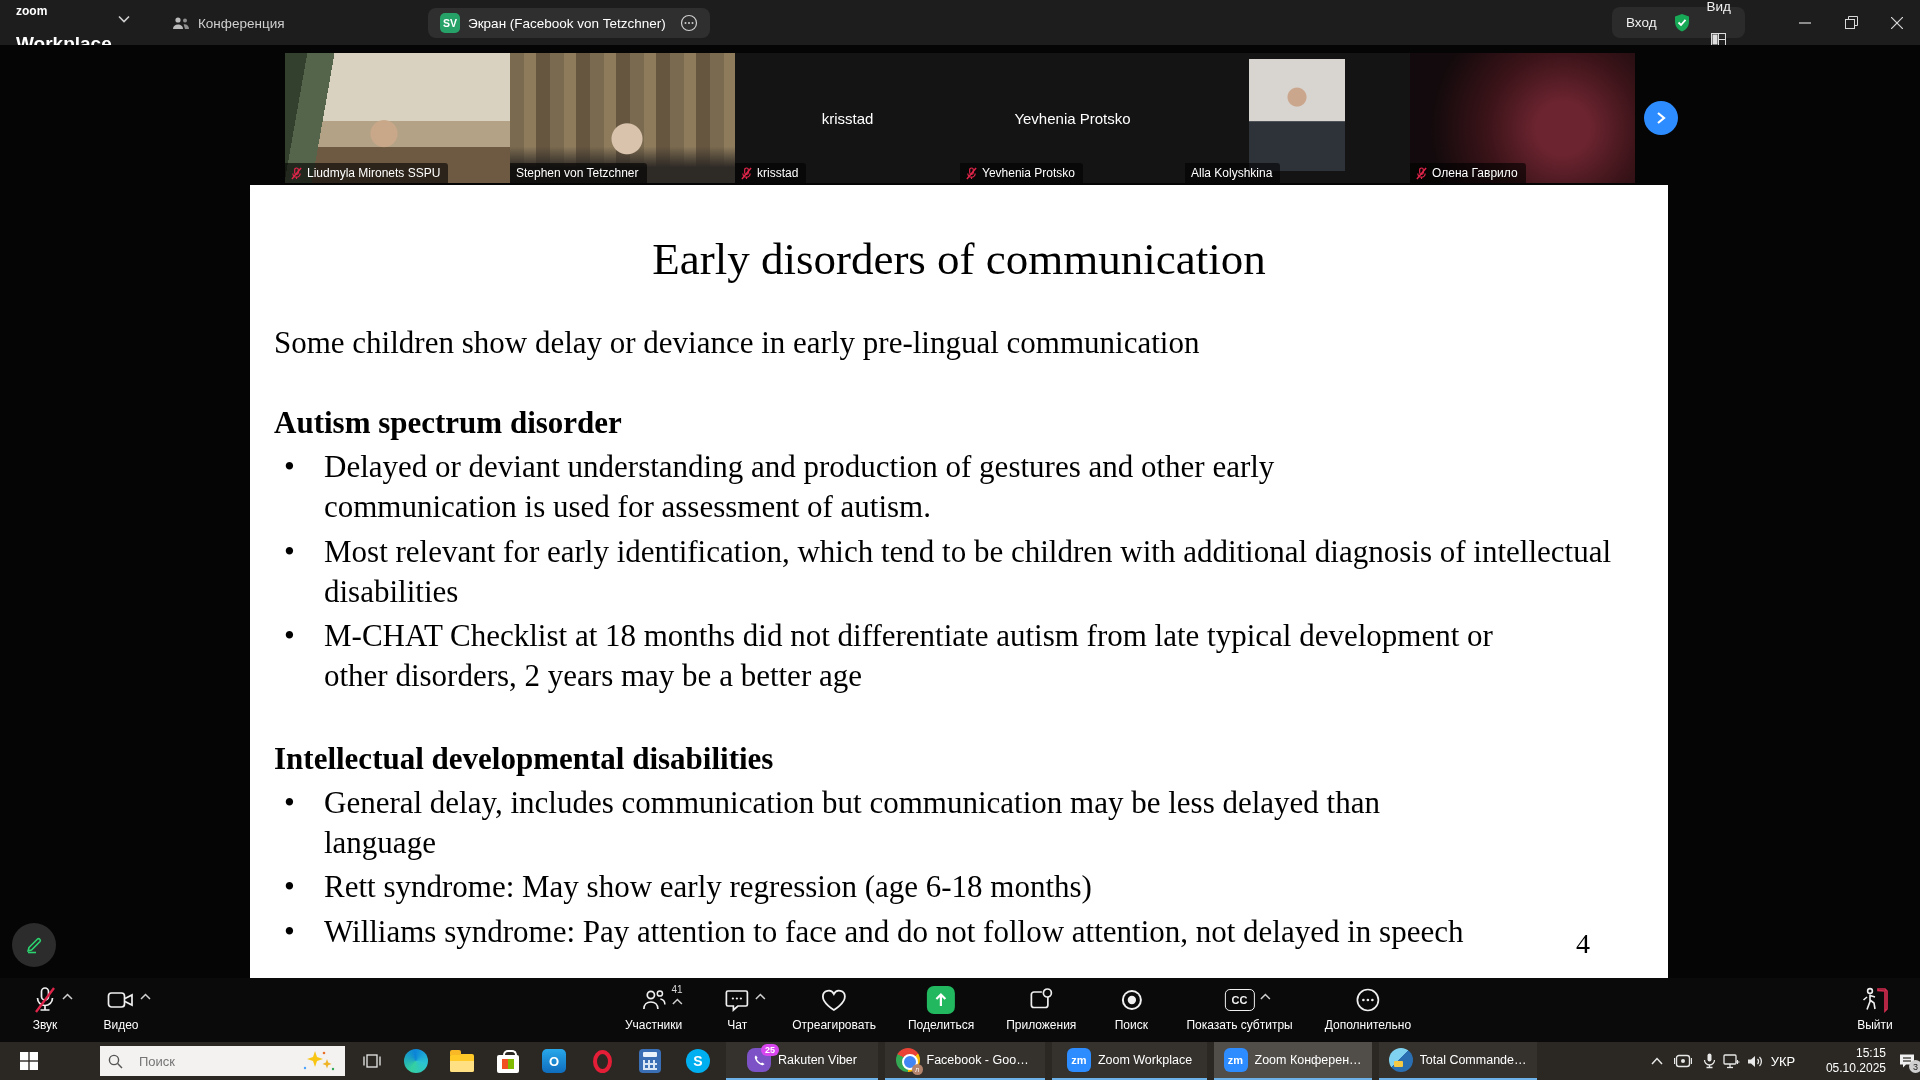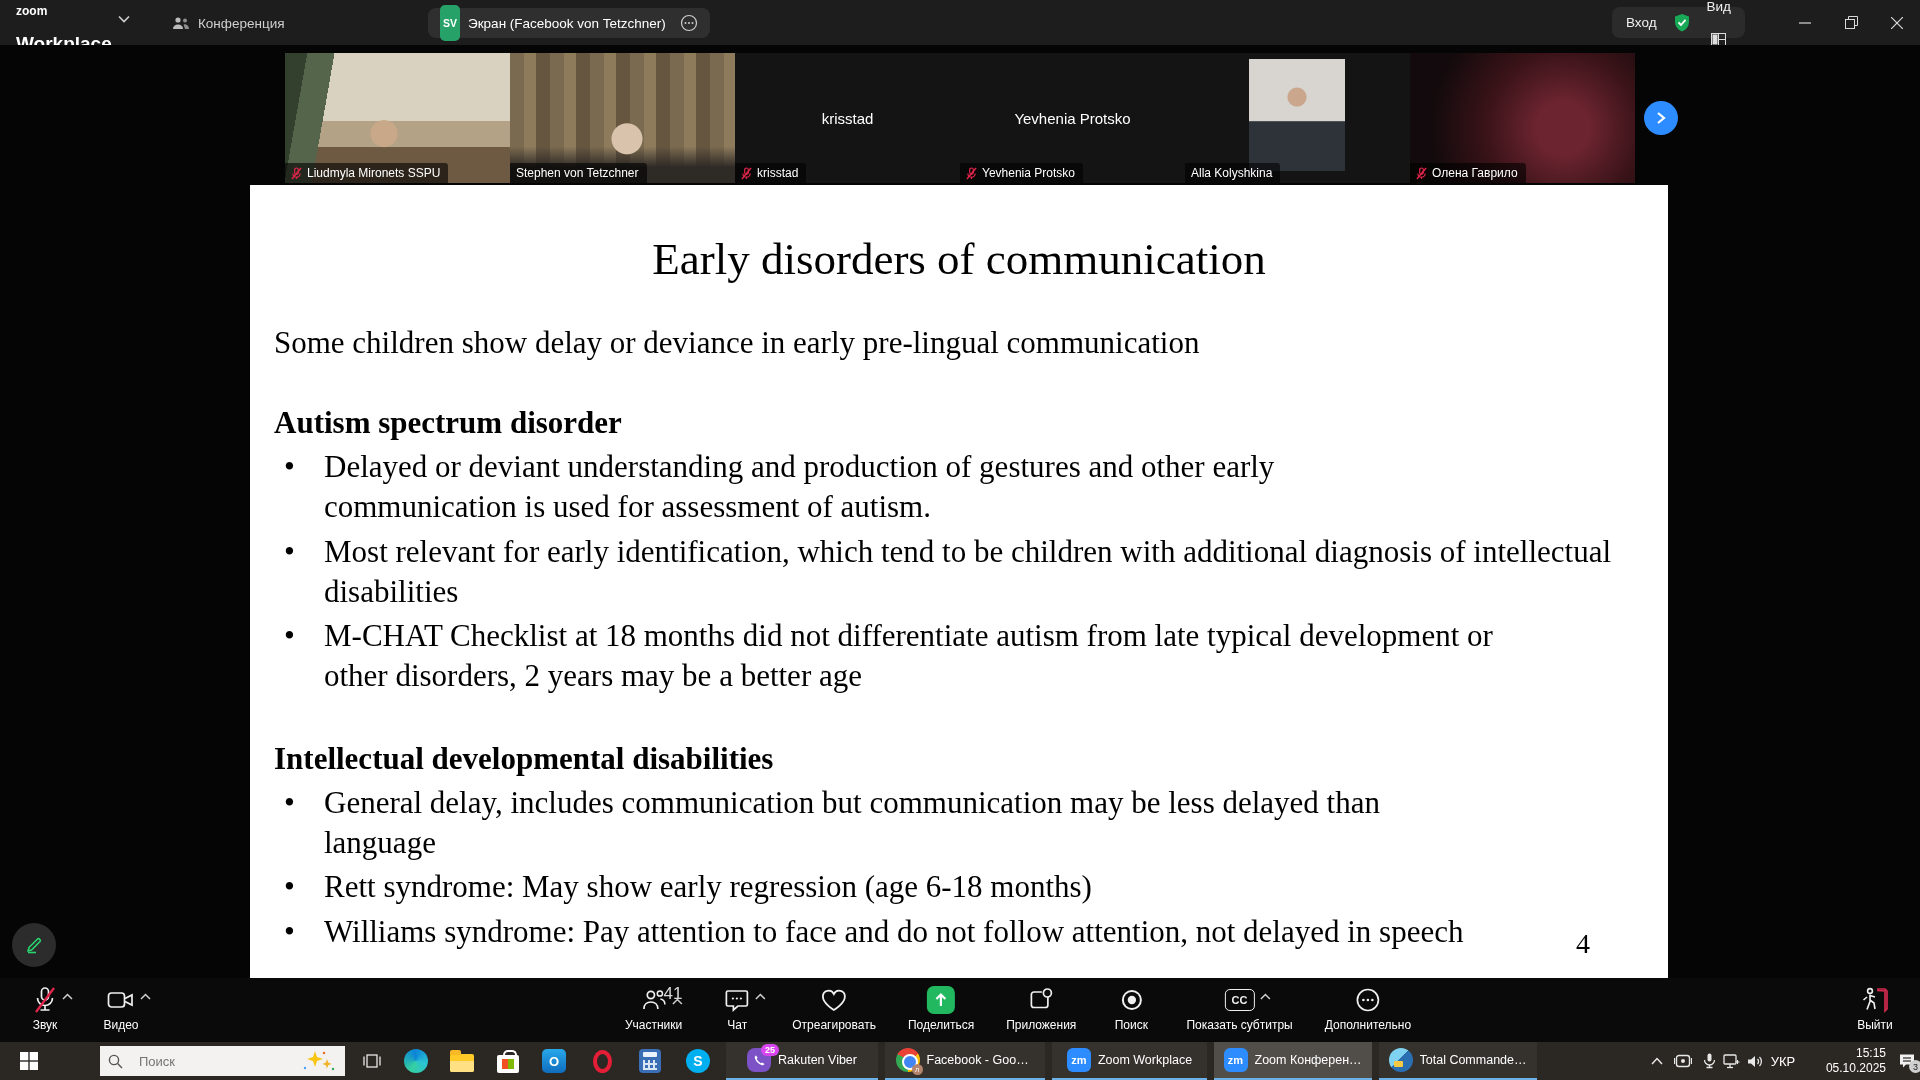--- a/index.html
+++ b/index.html
@@ -9,21 +9,21 @@
   
   .titlebar { position:relative; width:1920px; height:45px; background:#1d1d1d; color:#e8e8e8; }
   .logo { position:absolute; left:16px; top:5px; line-height:1; cursor:default; }
   .logo .z1 { font-size:12px; font-weight:bold; color:#fff; display:block; }
   .logo .z2 { font-size:19px; font-weight:bold; color:#fff; display:block; margin-top:17px; }
   .logo-chev { position:absolute; left:118px; top:15px; }
   .tab { position:absolute; top:8px; height:30px; display:flex; align-items:center; gap:8px;
          padding:0 12px; border-radius:8px; font-size:13.5px; color:#cfcfcf; cursor:pointer; }
   .tab.meeting { left:160px; }
   .tab.screen { left:428px; background:#2f2f2f; color:#fff; }
-  .sv-badge { width:20px; height:36px; border-radius:5px; background:#26a269; color:#fff;
+  .sv-badge { width:20px; height:20px; border-radius:5px; background:#26a269; color:#fff;
               font-size:10.5px; font-weight:bold; display:flex; align-items:center; justify-content:center; }
   .right-pill { position:absolute; left:1612px; top:7px; height:31px; background:#2b2b2b; border-radius:8px;
                 display:flex; align-items:center; gap:16px; padding:0 14px; font-size:13.5px; color:#f0f0f0; }
   .win-btn { position:absolute; top:0; width:44px; height:45px; display:flex; align-items:center;
              justify-content:center; color:#d8d8d8; cursor:pointer; }
   .win-min { left:1783px; } .win-max { left:1829px; } .win-close { left:1875px; }
 
   
   .canvas { position:relative; width:1920px; height:933px; background:#050505; }
 
@@ -73,21 +73,21 @@
   
   .ztoolbar { position:relative; width:1920px; height:64px; background:#0a0a0a; }
   .tb-group-left { position:absolute; left:22px; top:6px; display:flex; gap:30px; }
   .tb-group-center { position:absolute; left:50%; top:6px; transform:translateX(calc(-50% + 58px));
                      display:flex; gap:32px; }
   .tb-group-right { position:absolute; right:22px; top:6px; }
   .tb-item { display:flex; flex-direction:column; align-items:center; cursor:pointer; min-width:46px; }
   .tb-ico { position:relative; height:32px; display:flex; align-items:center; justify-content:center; }
   .tb-label { font-size:12px; color:#fff; margin-top:2px; white-space:nowrap; }
   .tb-chev { position:absolute; right:-16px; top:9px; }
-  .tb-count { position:absolute; right:-16px; top:0; font-size:17px; color:#d8d8d8; }
+  .tb-count { position:absolute; right:-16px; top:0; font-size:10px; color:#d8d8d8; }
   .share-sq { width:28px; height:28px; border-radius:7px; background:#22b85f;
               display:flex; align-items:center; justify-content:center; }
 
   
   .taskbar { position:relative; width:1920px; height:38px; background:#2b2823; display:block; color:#fff; }
   .tk { position:absolute; top:0; height:38px; display:flex; align-items:center; justify-content:center; cursor:pointer; }
   .start { left:0; width:58px; }
   .searchbox { position:absolute; left:100px; top:4px; width:245px; height:30px; background:#f3f2f1;
                display:flex; align-items:center; padding:0 8px; gap:16px; }
   .searchbox input { border:none; outline:none; background:transparent; font-size:13px; color:#444; width:130px;

